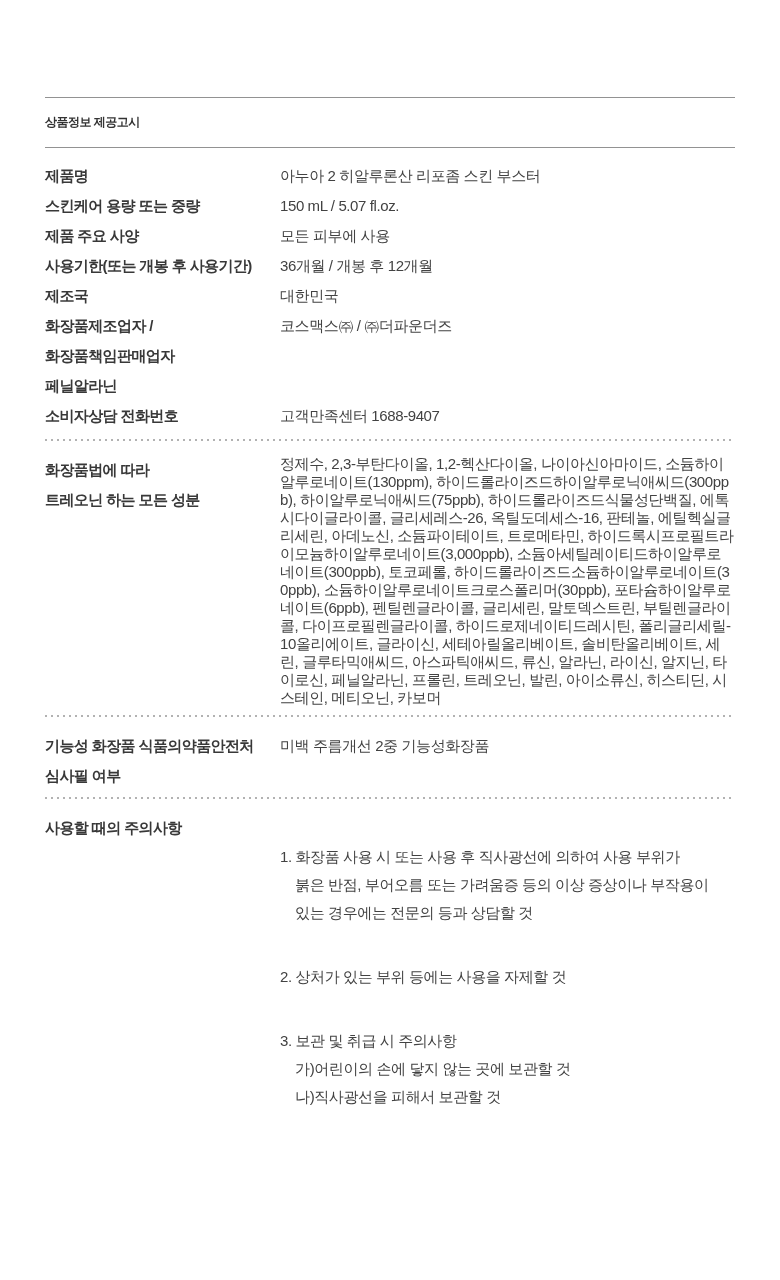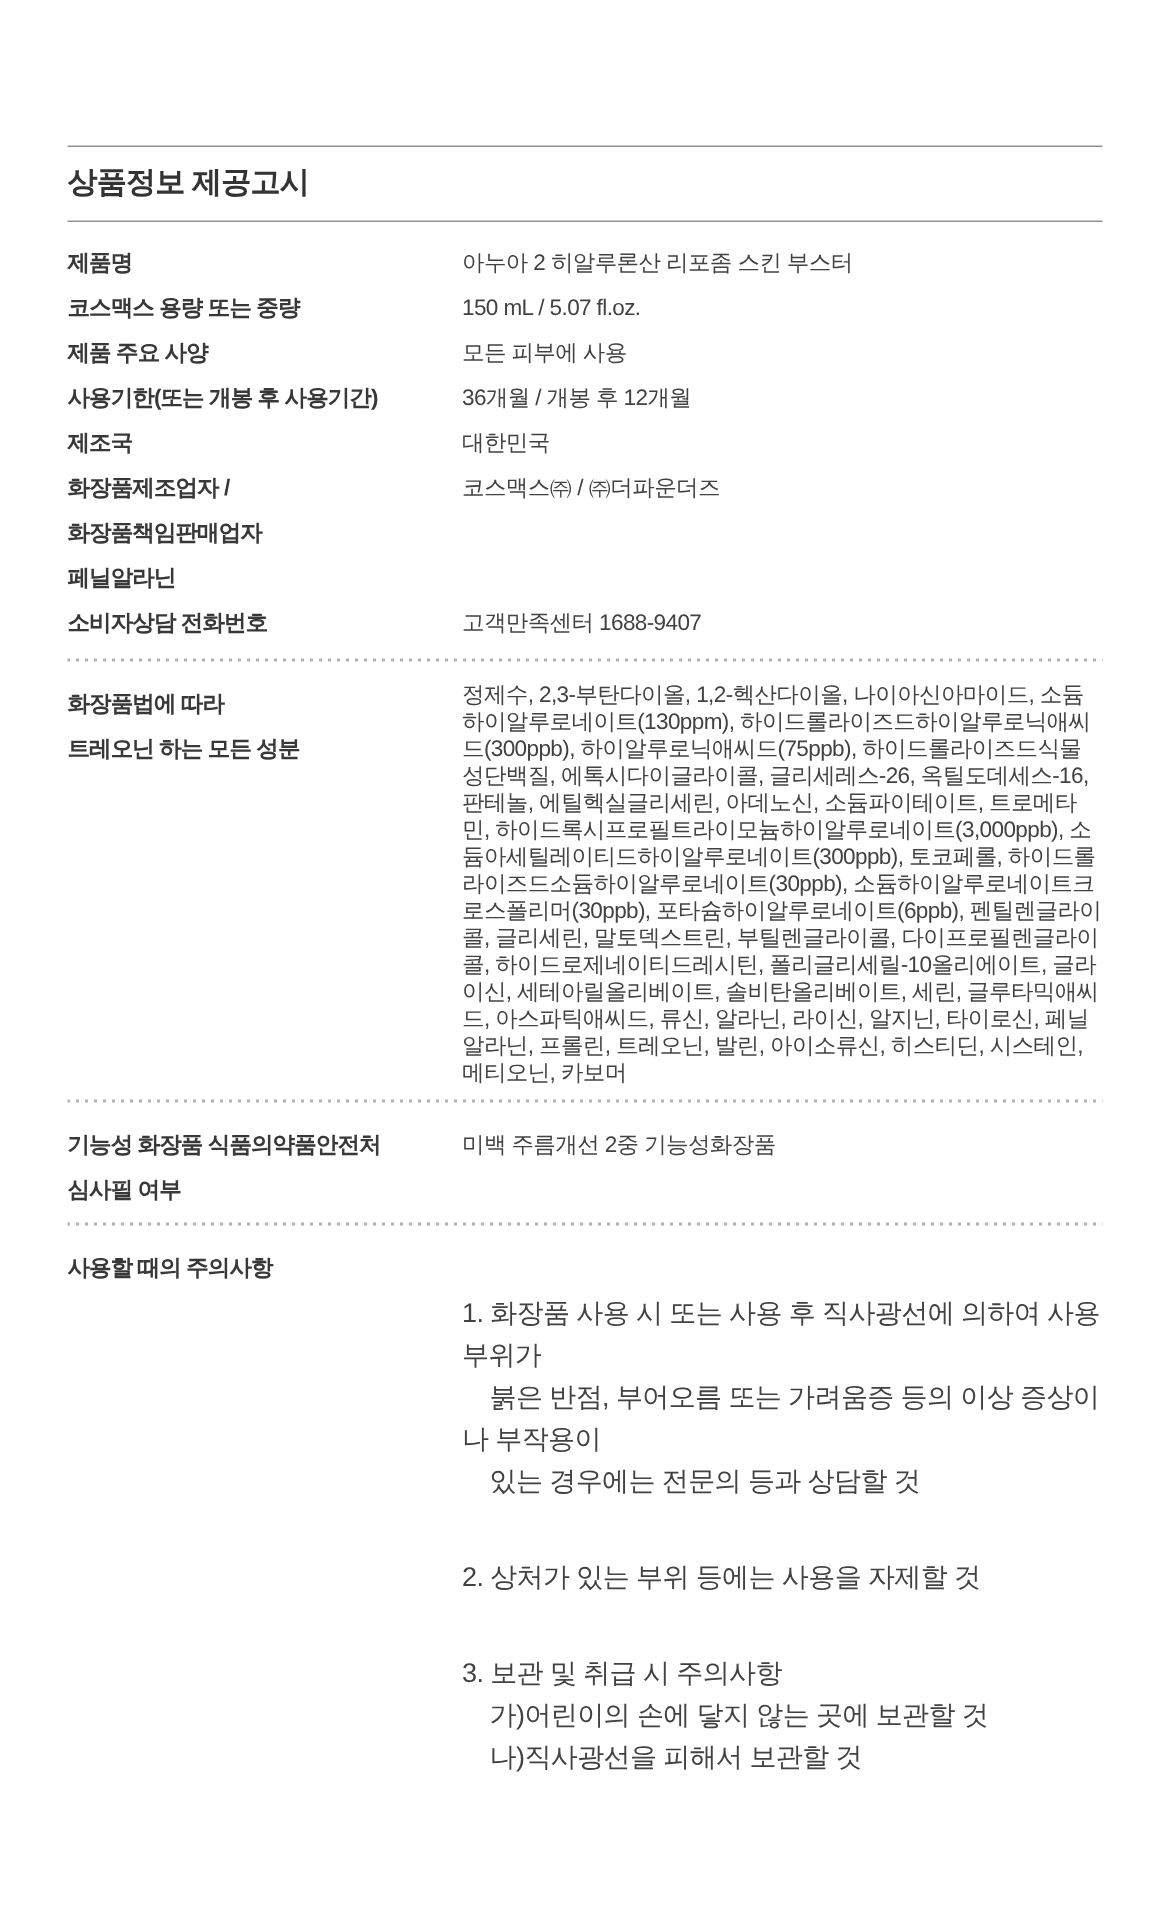--- a/index.html
+++ b/index.html
@@ -11,65 +11,65 @@
   .page { width:690px; margin:0 45px; }
 
   .rule-solid { border:none; border-top:1px solid #929292; margin:0; }
   .rule-dotted {
     height:2px; margin:0;
     background-image:repeating-linear-gradient(to right,#b2b2b2 0 2px,transparent 2px 6px);
   }
   .top-rule { margin-top:97px; }
 
   .title {
-    font-size:20px; line-height:26px; font-weight:700; color:#333333;
+    font-size:12px; line-height:26px; font-weight:700; color:#333333;
     padding:11px 0 12px 0; letter-spacing:-0.5px;
   }
 
   .section { display:block; }
   .info-rows { padding:13px 0 8px 0; }
-  .row { display:flex; align-items:flex-start;gap:28px; }
+  .row { display:flex; align-items:flex-start; }
   .row-label {
     width:235px; flex:0 0 235px;
     font-size:15px; line-height:30px; font-weight:700; color:#383838;
     white-space:pre-line; letter-spacing:-0.6px;
   }
   .row-value {
     flex:1 1 auto;
     font-size:15px; line-height:30px; font-weight:400; color:#424242;
     white-space:pre-line; letter-spacing:-0.4px;
   }
 
   .block { padding:14px 0 8px 0; }
   .block.functional { padding-bottom:6px; }
   .ingredients-value { line-height:18px; white-space:normal; word-break:break-all; }
 
   .cautions-block { padding:14px 0 8px 0; }
   .caution-item {
-    font-size:18px; line-height:28px; color:#424242;
+    font-size:15px; line-height:28px; color:#424242;
     white-space:pre-wrap; letter-spacing:-0.4px; margin:0 0 6px 0;
   }
   .caution-item:last-child { margin-bottom:0; }
 </style>
 </head>
 <body>
 
 <div class="page">
 
   <hr class="rule-solid top-rule">
   <div class="title">상품정보 제공고시</div>
   <hr class="rule-solid">
 
   <div class="section info-rows">
     <div class="row">
       <div class="row-label">제품명</div>
       <div class="row-value">아누아 2 히알루론산 리포좀 스킨 부스터</div>
     </div>
     <div class="row">
-      <div class="row-label">코스맥스 용량 또는 중량</div>
+      <div class="row-label">스킨케어 용량 또는 중량</div>
       <div class="row-value">150 mL / 5.07 fl.oz.</div>
     </div>
     <div class="row">
       <div class="row-label">제품 주요 사양</div>
       <div class="row-value">모든 피부에 사용</div>
     </div>
     <div class="row">
       <div class="row-label">사용기한(또는 개봉 후 사용기간)</div>
       <div class="row-value">36개월 / 개봉 후 12개월</div>
     </div>

